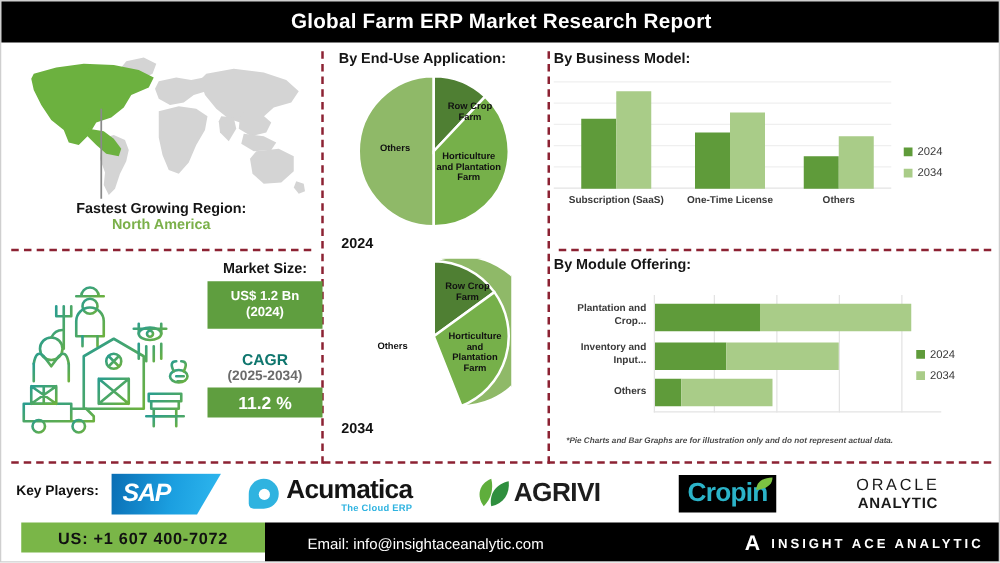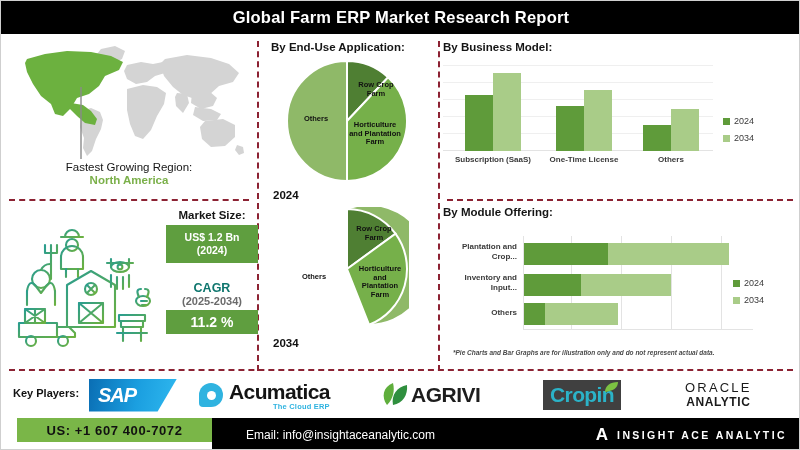--- a/index.html
+++ b/index.html
@@ -26,21 +26,21 @@
   }
   .hdash {
     position:absolute; height:0; border-top:2px dashed #8c2233;
   }
 
   
   .map-wrap { position:absolute; left:8px; top:40px; width:240px; height:122px; }
   .map-wrap svg { width:100%; height:100%; display:block; }
 
   .fgr-block { position:absolute; left:8px; top:160px; width:240px; text-align:center; }
-  .fgr-label { font-size:11.5px; font-weight:normal; color:#151515; }
+  .fgr-label { font-size:11.5px; font-weight:bold; color:#151515; }
   .fgr-value { font-size:11.5px; font-weight:bold; color:#7bb04a; margin-top:1px; }
 
   .farm-ill { position:absolute; left:10px; top:222px; width:150px; height:128px; }
   .farm-ill svg { width:100%; height:100%; display:block; }
 
   .stats { position:absolute; left:165px; top:208px; width:92px; text-align:center; }
   .stat-label { font-size:11.5px; font-weight:bold; color:#151515; }
   .stat-box {
     background:#5f9e3f; color:#fff; font-weight:bold; font-size:10.5px;
     padding:6px 2px; line-height:1.25; margin-top:4px;
@@ -113,21 +113,21 @@
   .acu-dot {
     width:24px; height:24px; border-radius:50% 50% 50% 4px;
     background:#2fb3e0; display:flex; align-items:center; justify-content:center;
   }
   .acu-inner { width:9px; height:9px; border-radius:50%; background:#fff; }
   .acu-name { font-size:21px; font-weight:bold; color:#141414; letter-spacing:-.6px; }
   .acu-sub { font-size:7.5px; font-weight:bold; color:#2fb3e0; letter-spacing:.2px; }
 
   .agrivi-name { font-size:21px; font-weight:bold; color:#1d1d1d; letter-spacing:-.5px; }
 
-  .cropin-box { background:#404040; padding:3px 7px; }
+  .cropin-box { background:#000000; padding:3px 7px; }
   .cropin-name { font-size:21px; font-weight:bold; color:#2bb3c8; letter-spacing:-.6px; }
 
   .oracle-top { font-size:13px; font-weight:500; color:#1a1a1a; letter-spacing:2.2px; }
   .oracle-bot { font-size:12px; color:#1a1a1a; letter-spacing:.6px; }
 
   
   .footer { position:absolute; left:0; top:417px; width:800px; height:33px; }
   .foot-green {
     position:absolute; left:16px; top:0; width:195px; height:24px;
     background:#7ab648; display:flex; align-items:center; justify-content:center;

